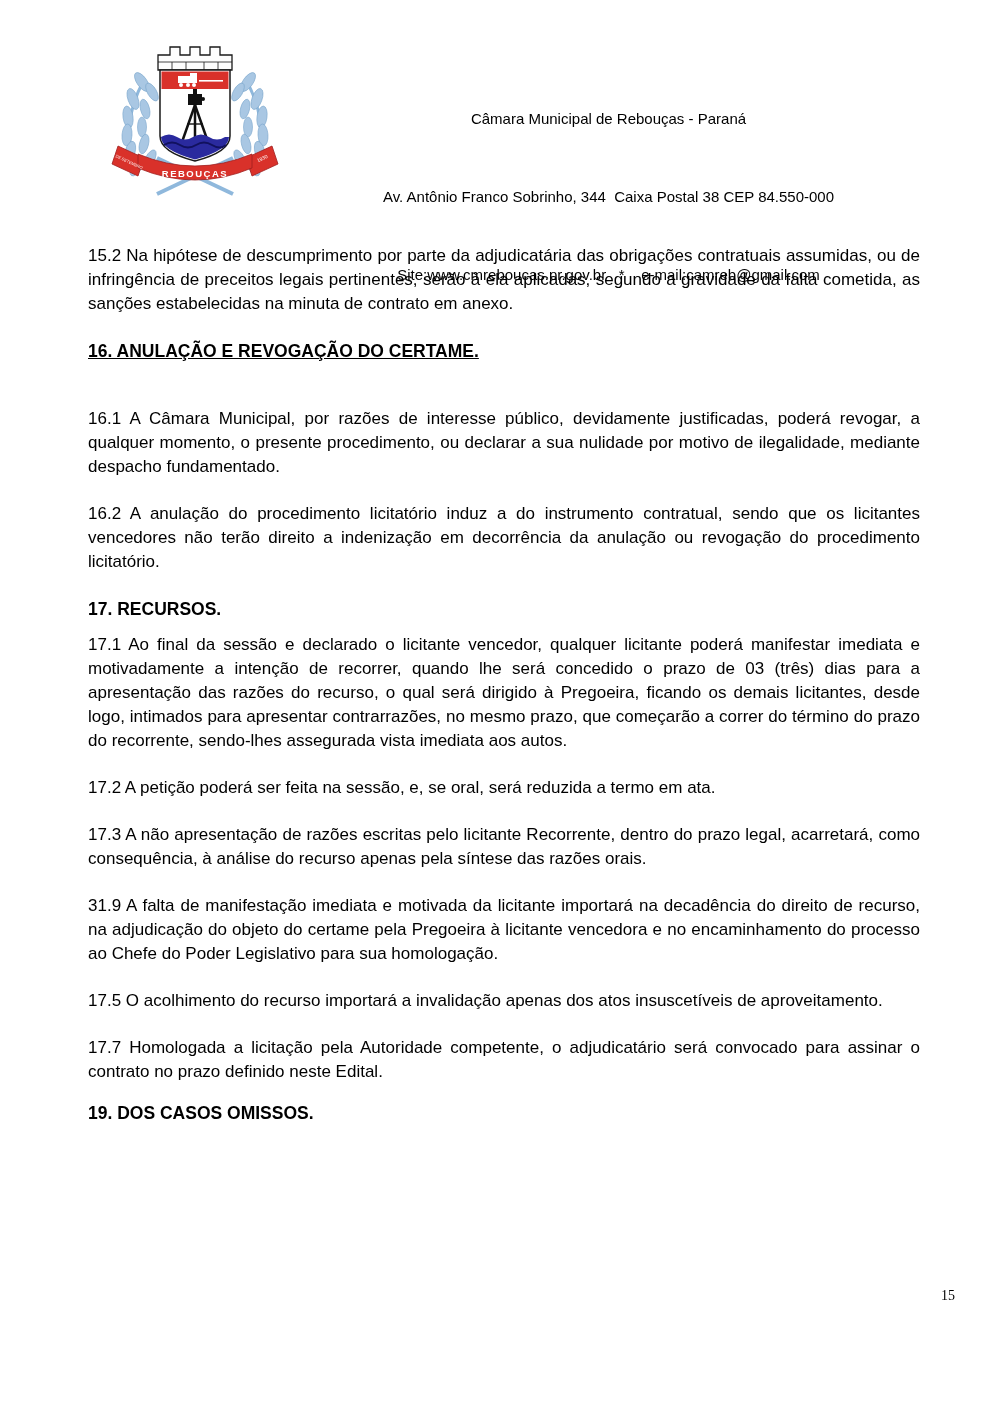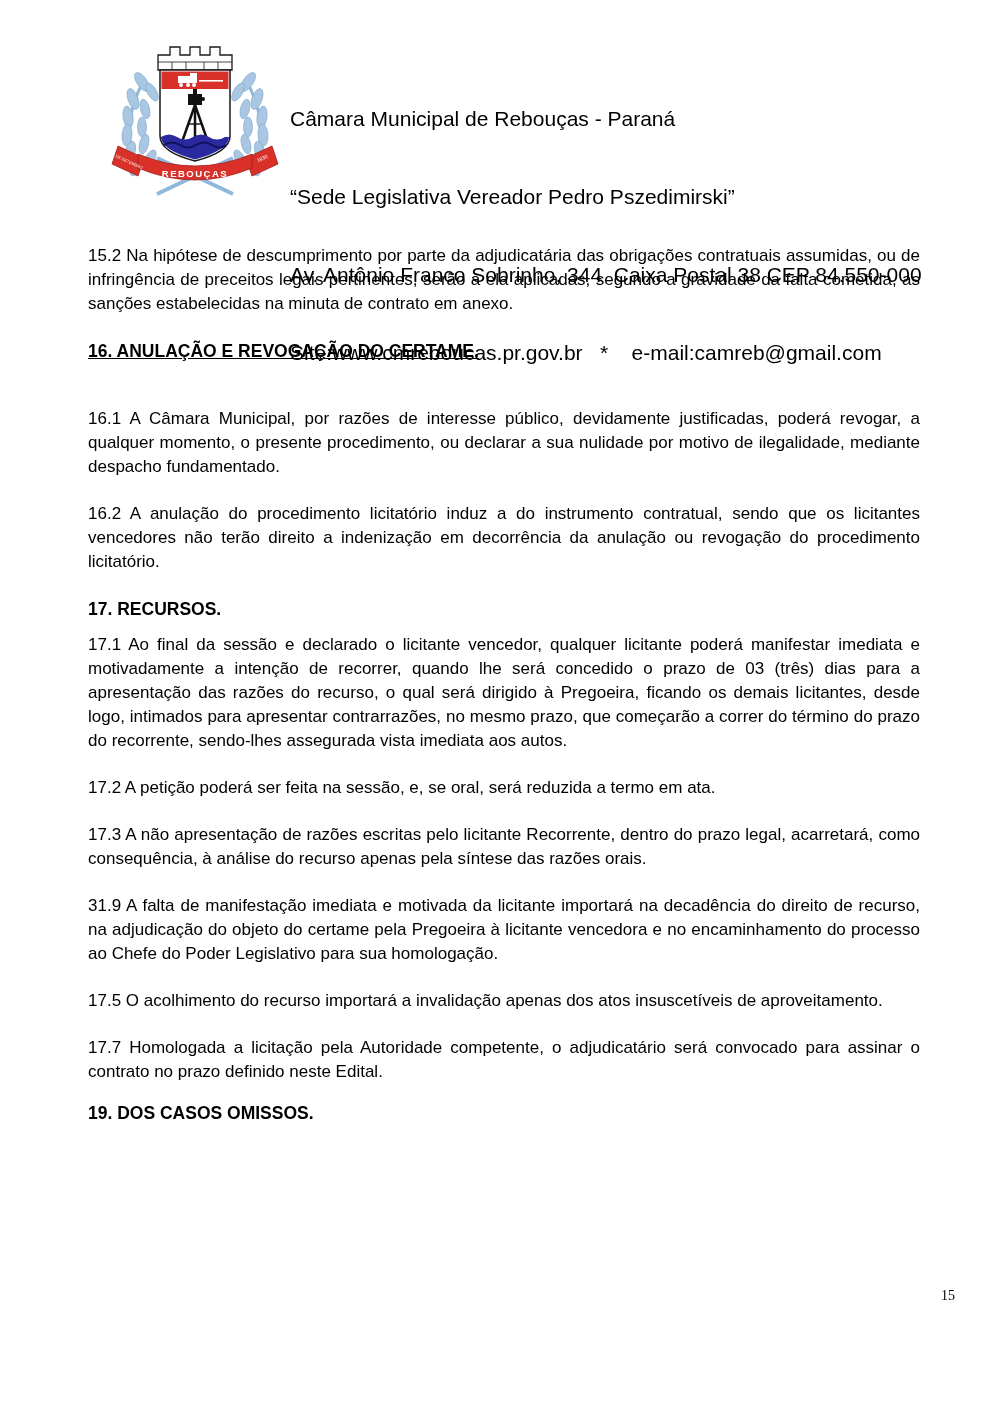--- a/index.html
+++ b/index.html
@@ -16,21 +16,22 @@
     position: absolute;
     top: 42px;
     left: 100px;
     right: 66px;
     display: flex;
     align-items: flex-start;
   }
   .logo-wrap { width: 190px; height: 160px; flex: none; }
   .header-text {
     flex: 1;
-    font-size: 21px;
+    text-align: center;
+    font-size: 15px;
     line-height: 26px;
     margin-top: 12px;
     white-space: pre-wrap;
   }
   .content {
     position: absolute;
     top: 244px;
     left: 88px;
     width: 832px;
     font-size: 17px;
@@ -136,21 +137,20 @@
           <path d="M172 104 L146 116 L152 134 L178 122 Z" fill="#d9312a" stroke="#a02020" stroke-width="0.8"></path>
           <path d="M38 112 Q95 136 152 112 L152 126 Q95 150 38 126 Z" fill="#d9312a" stroke="#a02020" stroke-width="0.8"></path>
           <text x="26" y="120" transform="rotate(25 26 120)" font-size="4" fill="#ffffff" font-family="Liberation Sans, sans-serif" text-anchor="middle">21 DE SETEMBRO</text>
           <text x="95" y="135" text-anchor="middle" font-size="9.5" font-weight="bold" fill="#ffffff" letter-spacing="1.5" font-family="Liberation Sans, sans-serif">REBOUÇAS</text>
           <text x="163" y="118" transform="rotate(-25 163 118)" font-size="5" fill="#ffffff" font-family="Liberation Sans, sans-serif" text-anchor="middle">1930</text>
         </g>
       </svg>
     </div>
     <div class="header-text">
       <div>Câmara Municipal de Rebouças - Paraná</div>
-      <div>“Sede Legislativa Vereador Pedro Pszedimirski”</div>
       <div>Av. Antônio Franco Sobrinho, 344  Caixa Postal 38 CEP 84.550-000</div>
       <div>Site:www.cmreboucas.pr.gov.br   *    e-mail:camreb@gmail.com</div>
     </div>
   </div>
 
   <div class="content">
     <p class="para">15.2 Na hipótese de descumprimento por parte da adjudicatária das obrigações contratuais assumidas, ou de infringência de preceitos legais pertinentes, serão à ela aplicadas, segundo a gravidade da falta cometida, as sanções estabelecidas na minuta de contrato em anexo.</p>
     <div class="heading h16">16. ANULAÇÃO E REVOGAÇÃO DO CERTAME.</div>
     <p class="para">16.1 A Câmara Municipal, por razões de interesse público, devidamente justificadas, poderá revogar, a qualquer momento, o presente procedimento, ou declarar a sua nulidade por motivo de ilegalidade, mediante despacho fundamentado.</p>
     <p class="para">16.2 A anulação do procedimento licitatório induz a do instrumento contratual, sendo que os licitantes vencedores não terão direito a indenização em decorrência da anulação ou revogação do procedimento licitatório.</p>

